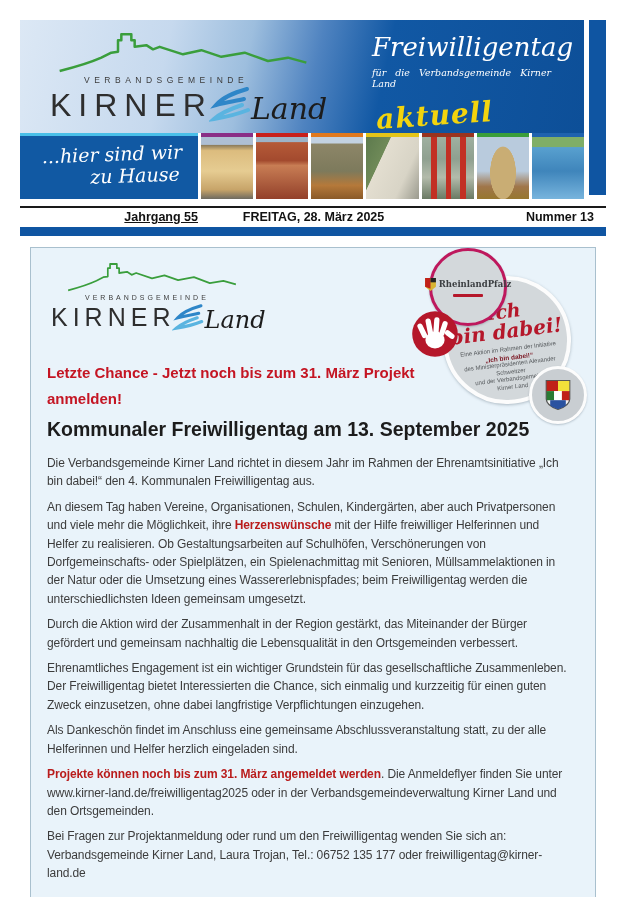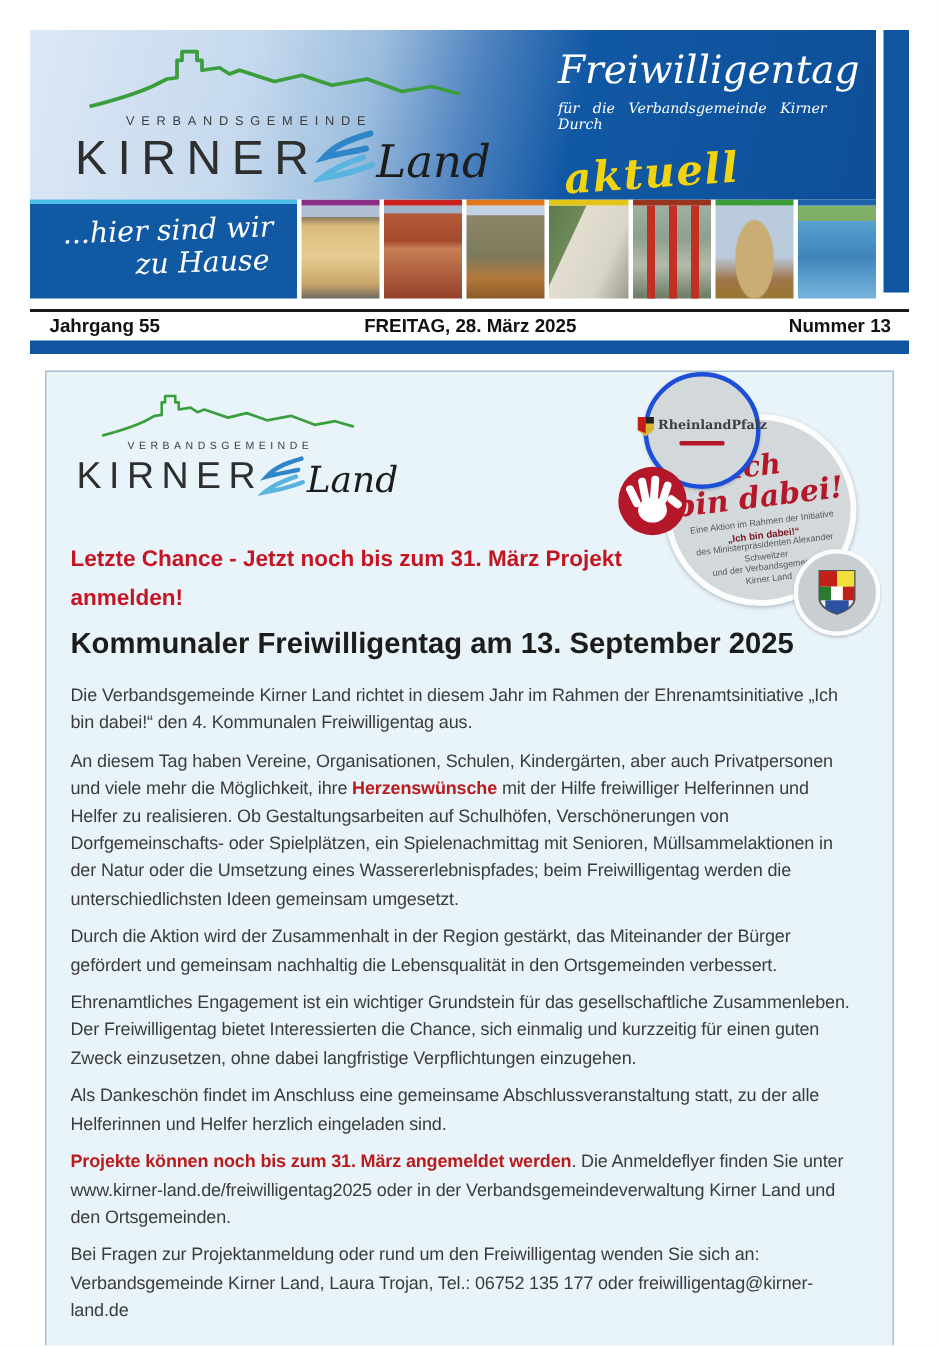--- a/index.html
+++ b/index.html
@@ -55,21 +55,21 @@
   .ph6{background:radial-gradient(ellipse 42% 72% at 50% 58%, #c9ad74 0 58%, rgba(0,0,0,0) 60%),
        linear-gradient(180deg,#b9cbdd 0%,#b9cbdd 55%,#a0764a 80%,#97772f 100%);}
   .ph7{background:linear-gradient(180deg,#7fae67 0%,#7fae67 16%,#58a0cf 17%,#3f85bb 55%,#77b4dd 100%);}
 
   .side-bar { position:absolute; left:589px; top:20px; width:17px; height:175px; background:#0f55a2; }
 
   
   .issue-rule { position:absolute; left:20px; top:206px; width:586px; height:2px; background:#1a1a1a; }
   .issue-row  { position:absolute; left:20px; top:210px; width:586px; display:flex;
                 font-weight:bold; font-size:12.5px; color:#111; padding:0 12px 0 13px; }
-  .issue-vol { flex:1; text-align:left; }
+  .issue-vol { flex:1; text-align:right;text-decoration:underline; }
   .issue-date { flex:1.4; text-align:center; }
   .issue-num { flex:1; text-align:right; }
   .issue-bar-blue { position:absolute; left:20px; top:227px; width:586px; height:9px; background:#0f55a2; }
 
   
   .article-box { position:absolute; left:30px; top:247px; width:566px; min-height:628px;
                  background:#e9f3fa; border:1px solid #a9c0ce; }
 
   .brand-sm { position:absolute; left:14px; top:10px; width:210px; height:82px; }
   .brand-sm .brand-hill { left:22px; top:0; width:170px; height:36px; }
@@ -84,21 +84,21 @@
   .cb-main { position:absolute; left:30px; top:26px; width:128px; height:128px; border-radius:50%;
              background:#d3d8db; border:4px solid #fcfcfc; box-shadow:0 1px 3px rgba(60,80,95,.35);
              transform:rotate(-7deg); text-align:center; }
   .cb-slogan { margin-top:22px; color:#b5172a; font-family:"DejaVu Serif", serif;
                font-style:italic; font-weight:bold; line-height:1.0; }
   .cb-slogan .l1 { font-size:19px; }
   .cb-slogan .l2 { font-size:20px; }
   .cb-caption { margin-top:5px; font-size:6px; line-height:7.5px; color:#55595c; }
   .cb-caption .cap-strong { font-weight:bold; color:#7a1420; font-size:6.5px; }
   .cb-top { position:absolute; left:16px; top:-2px; width:78px; height:78px; border-radius:50%;
-            background:#d3d8db; border:3px solid #1d4ed8; box-shadow:0 1px 2px rgba(60,80,95,.3);
+            background:#d3d8db; border:3px solid #be185d; box-shadow:0 1px 2px rgba(60,80,95,.3);
             display:flex; flex-direction:column; align-items:center; justify-content:center; }
   .cb-state { display:flex; align-items:center; gap:3px; font-family:"DejaVu Serif", serif;
               font-weight:bold; font-size:8.5px; color:#3c3f42; }
   .cb-state-line { width:30px; height:3px; background:#b5172a; margin-top:3px; border-radius:1px; }
   .cb-hand { position:absolute; left:-2px; top:60px; width:48px; height:48px; }
   .cb-shield { position:absolute; right:2px; bottom:0; width:58px; height:58px; border-radius:50%;
                background:#c9ced2; border:3px solid #fcfcfc; box-shadow:0 1px 2px rgba(60,80,95,.3);
                display:flex; align-items:center; justify-content:center; }
 
   .kicker { position:absolute; left:16px; top:112px; width:410px; color:#c41523;
@@ -128,21 +128,21 @@
           <svg class="brand-swoosh" viewBox="0 0 40 40">
             <path d="M36,5 C22,9 12,13 5,21 C16,18 25,17 33,15" fill="none" stroke="#2e86c8" stroke-width="4" stroke-linecap="round"></path>
             <path d="M31,21 C19,25 10,29 3,35 C15,33 27,30 37,26" fill="none" stroke="#5ab4e0" stroke-width="4" stroke-linecap="round"></path>
           </svg>
           <span class="brand-suffix">Land</span>
         </div>
       </div>
 
       <div class="mast-titleblock">
         <div class="mast-title">Freiwilligentag</div>
-        <div class="mast-sub">für die Verbandsgemeinde Kirner Durch</div>
+        <div class="mast-sub">für die Verbandsgemeinde Kirner Land</div>
         <div class="mast-badge">aktuell</div>
       </div>
     </div>
 
     <div class="mast-bottom">
       <div class="slogan-box">
         <div class="slogan-l1">...hier sind wir</div>
         <div class="slogan-l2">zu Hause</div>
       </div>
       <div class="photos">

